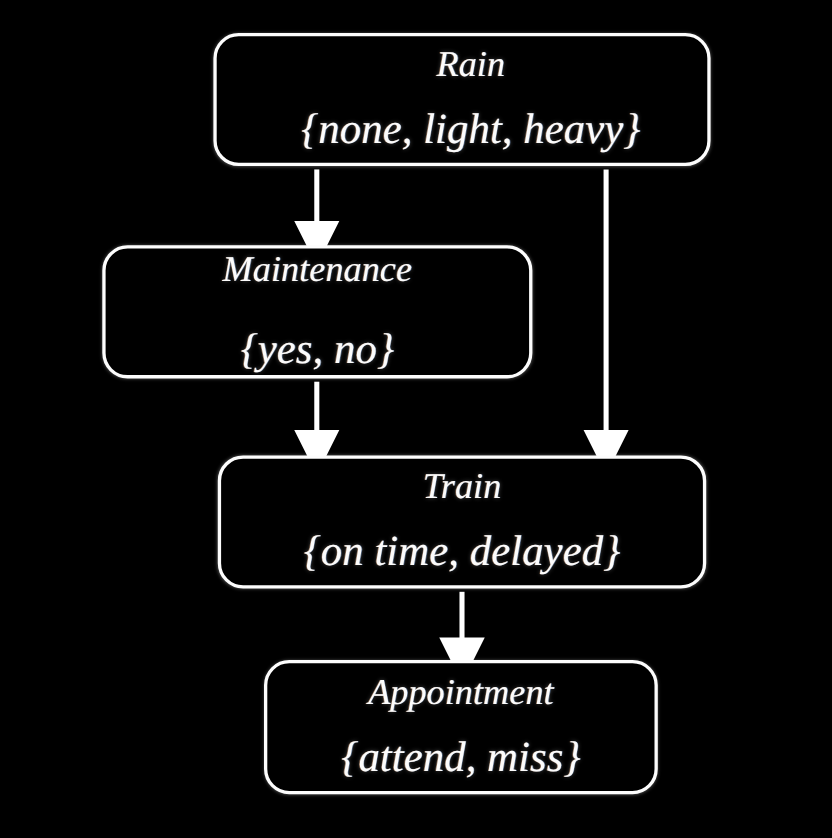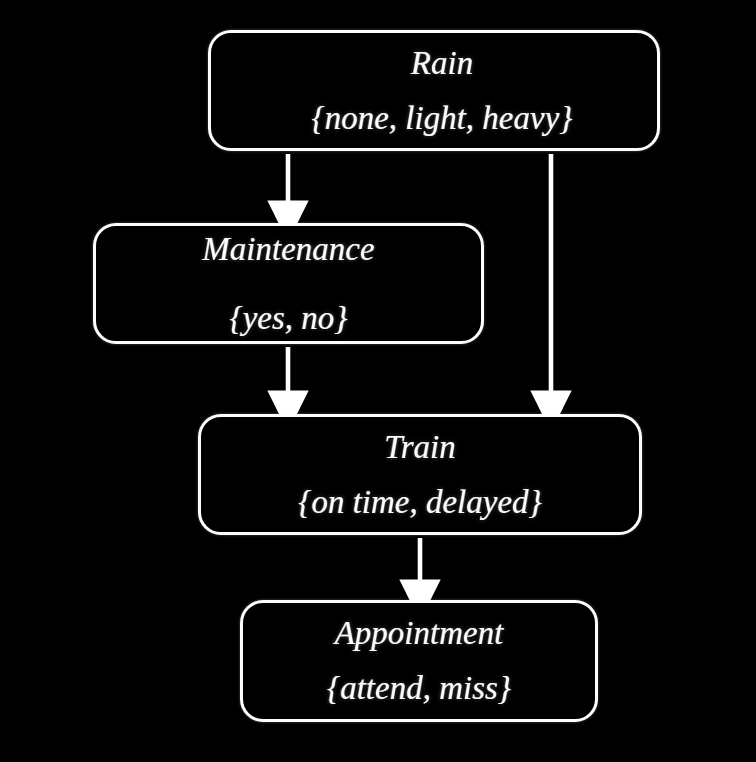--- a/index.html
+++ b/index.html
@@ -50,24 +50,24 @@
     font-style: italic;
     font-weight: normal;
     white-space: nowrap;
     color: #fcfcfc;
     text-shadow:
       -0.6px 0 0 rgba(255,190,140,0.45),
        0.6px 0 0 rgba(150,195,255,0.45),
        0 0 4px rgba(255,255,255,0.30);
   }
   .node .nm { font-size: 33px; }
-  .node .dm { font-size: 33px; margin-top: 18px; }
+  .node .dm { font-size: 39px; margin-top: 18px; }
 
   
-  #node-rain        { left: 208px; top: 30px;  width: 452px; height: 121px; padding-left: 16px; }
+  #node-rain        { left: 194px; top: 30px;  width: 452px; height: 121px; padding-left: 16px; }
   #node-maintenance { left: 93px;  top: 223px; width: 391px; height: 121px; gap: 14px; }
   #node-train       { left: 198px; top: 414px; width: 444px; height: 121px; }
   #node-appointment { left: 240px; top: 600px; width: 358px; height: 122px; }
 </style>
 </head>
 <body>
 
 <div id="diagram">
 
   <svg id="edges" width="756" height="762" viewBox="0 0 756 762" xmlns="http://www.w3.org/2000/svg">

